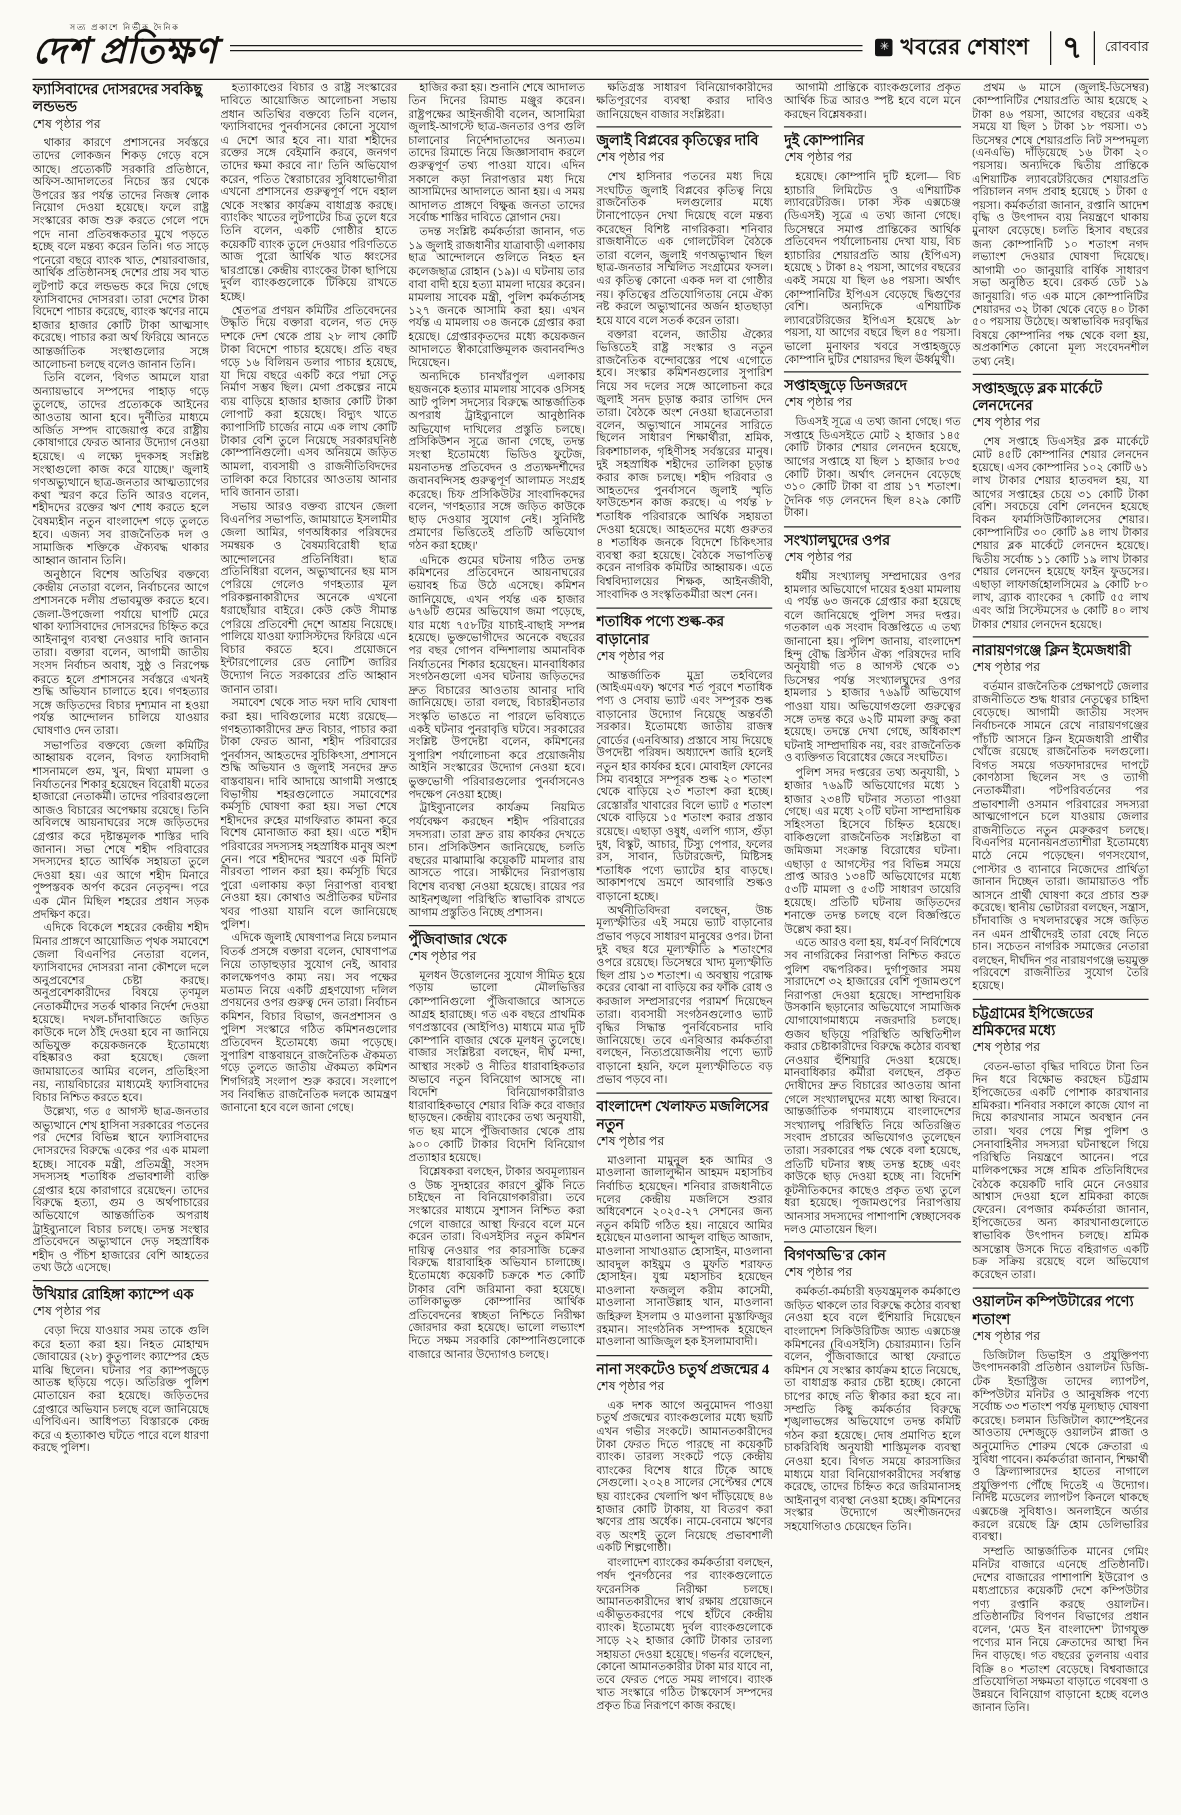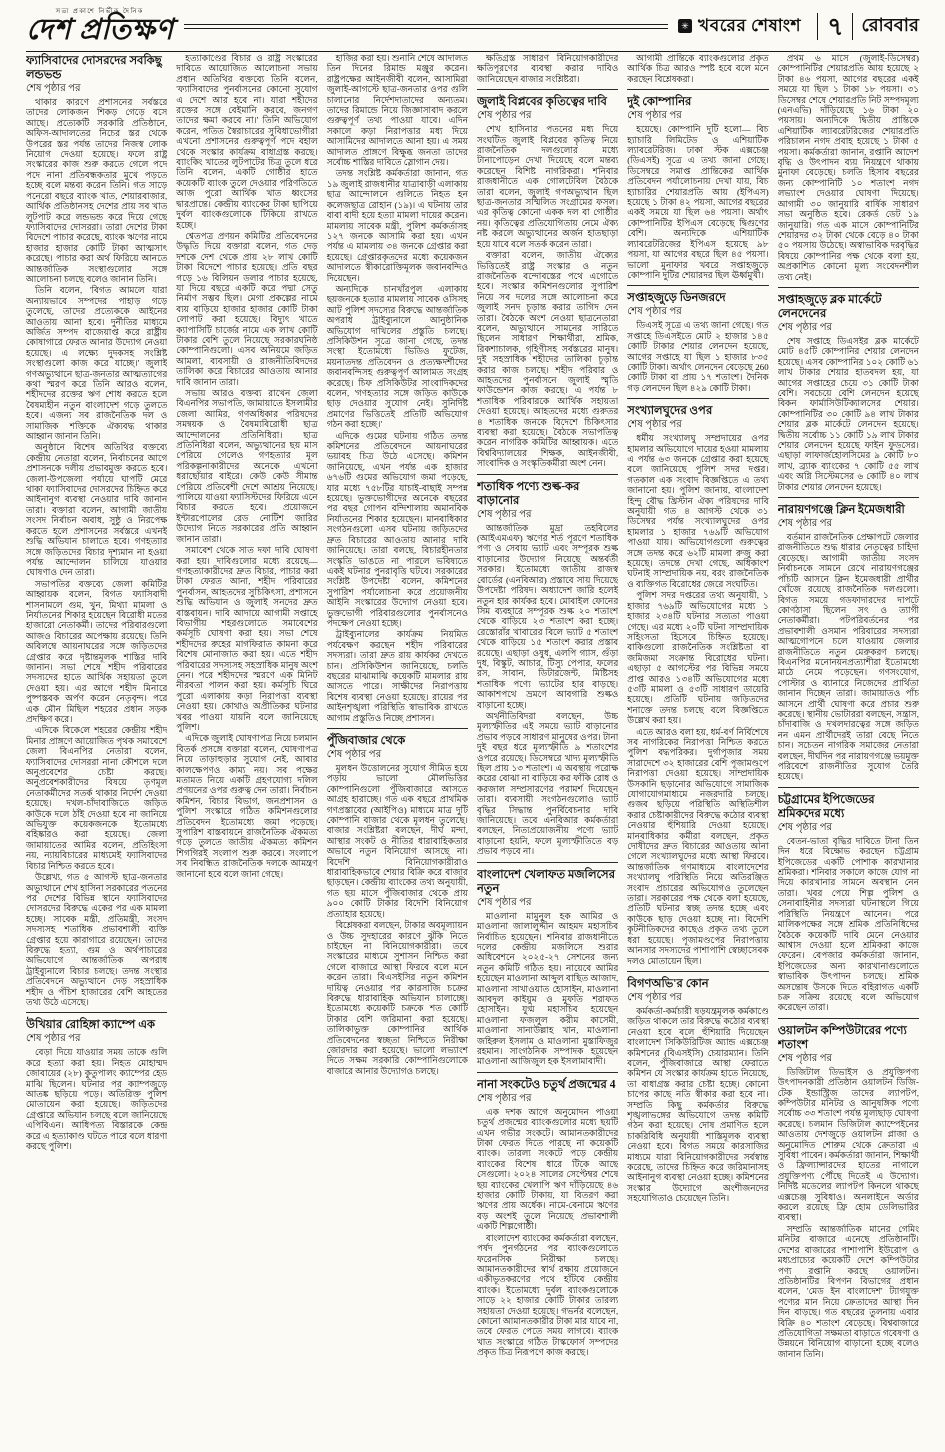--- a/index.html
+++ b/index.html
@@ -1,21 +1,21 @@
 <!DOCTYPE html>
 <html lang="bn"><head>
 <meta charset="utf-8">
 <style>
   html, body { margin: 0; padding: 0; }
   body {
     width: 945px; height: 1452px; overflow: hidden; box-sizing: border-box;
     background: #fbfaf5; color: #151310;
     font-family: "Liberation Serif", "DejaVu Serif", serif;
   }
-  .page { padding: 4px 26px 0 26px; box-sizing: border-box; }
+  .page { padding: 16px 26px 0 26px; box-sizing: border-box; }
 
   
   .masthead {
     display: flex; align-items: center;
     border-bottom: 1.6px solid #1a1a1a;
     padding-bottom: 3px; height: 44px;
   }
   .brand { display: flex; flex-direction: column; align-items: center; line-height: 1; }
   .tagline { font-size: 6.5px; letter-spacing: 1.5px; margin-bottom: 1px; white-space: nowrap; }
   .logo-text {
@@ -28,21 +28,21 @@
     font-size: 9px; line-height: 14px; text-align: center; border-radius: 2px;
     margin-right: 6px; flex: 0 0 auto;
     font-family: "DejaVu Sans", sans-serif;
   }
   .section-title { font-size: 17px; font-weight: bold; margin: 0 4px 0 0; white-space: nowrap; letter-spacing: 0.5px; }
   .pagebox {
     border-left: 1.4px solid #1a1a1a; border-right: 1.4px solid #1a1a1a;
     padding: 1px 9px; margin: 0 8px 0 12px; flex: 0 0 auto;
   }
   .pagenum { font-size: 25px; font-weight: bold; line-height: 1; }
-  .day { font-size: 18px; font-weight: bold; white-space: nowrap; }
+  .day { font-size: 11px; font-weight: normal; white-space: nowrap; }
 
   .dateline {
     text-align: right; font-size: 9.5px; letter-spacing: 0.3px;
     padding: 2px 0 3px 0;
   }
 
   
   .columns {
     display: flex; gap: 9px; height: 1378px; overflow: hidden; margin-top: 1px;
   }
@@ -130,21 +130,21 @@
         <p class="para">এক দশক আগে অনুমোদন পাওয়া চতুর্থ প্রজন্মের ব্যাংকগুলোর মধ্যে ছয়টি এখন গভীর সংকটে। আমানতকারীদের টাকা ফেরত দিতে পারছে না কয়েকটি ব্যাংক। তারল্য সংকটে পড়ে কেন্দ্রীয় ব্যাংকের বিশেষ ধারে টিকে আছে সেগুলো। ২০২৪ সালের সেপ্টেম্বর শেষে ছয় ব্যাংকের খেলাপি ঋণ দাঁড়িয়েছে ৪৬ হাজার কোটি টাকায়, যা বিতরণ করা ঋণের প্রায় অর্ধেক। নামে-বেনামে ঋণের বড় অংশই তুলে নিয়েছে প্রভাবশালী একটি শিল্পগোষ্ঠী।</p>
         <p class="para">বাংলাদেশ ব্যাংকের কর্মকর্তারা বলছেন, পর্ষদ পুনর্গঠনের পর ব্যাংকগুলোতে ফরেনসিক নিরীক্ষা চলছে। আমানতকারীদের স্বার্থ রক্ষায় প্রয়োজনে একীভূতকরণের পথে হাঁটবে কেন্দ্রীয় ব্যাংক। ইতোমধ্যে দুর্বল ব্যাংকগুলোকে সাড়ে ২২ হাজার কোটি টাকার তারল্য সহায়তা দেওয়া হয়েছে। গভর্নর বলেছেন, কোনো আমানতকারীর টাকা মার যাবে না, তবে ফেরত পেতে সময় লাগবে। ব্যাংক খাত সংস্কারে গঠিত টাস্কফোর্স সম্পদের প্রকৃত চিত্র নিরূপণে কাজ করছে।</p>
       </div>
       <div class="col">
         <p class="para">আগামী প্রান্তিকে ব্যাংকগুলোর প্রকৃত আর্থিক চিত্র আরও স্পষ্ট হবে বলে মনে করছেন বিশ্লেষকরা।</p>
         <div class="headline">দুই কোম্পানির</div>
         <div class="kicker">শেষ পৃষ্ঠার পর</div>
         <p class="para">হয়েছে। কোম্পানি দুটি হলো— বিচ হ্যাচারি লিমিটেড ও এশিয়াটিক ল্যাবরেটরিজ। ঢাকা স্টক এক্সচেঞ্জ (ডিএসই) সূত্রে এ তথ্য জানা গেছে। ডিসেম্বরে সমাপ্ত প্রান্তিকের আর্থিক প্রতিবেদন পর্যালোচনায় দেখা যায়, বিচ হ্যাচারির শেয়ারপ্রতি আয় (ইপিএস) হয়েছে ১ টাকা ৪২ পয়সা, আগের বছরের একই সময়ে যা ছিল ৬৪ পয়সা। অর্থাৎ কোম্পানিটির ইপিএস বেড়েছে দ্বিগুণের বেশি। অন্যদিকে এশিয়াটিক ল্যাবরেটরিজের ইপিএস হয়েছে ৯৮ পয়সা, যা আগের বছরে ছিল ৪৫ পয়সা। ভালো মুনাফার খবরে সপ্তাহজুড়ে কোম্পানি দুটির শেয়ারদর ছিল ঊর্ধ্বমুখী।</p>
         <div class="headline">সপ্তাহজুড়ে ডিনজরদে</div>
         <div class="kicker">শেষ পৃষ্ঠার পর</div>
-        <p class="para">ডিএসই সূত্রে এ তথ্য জানা গেছে। গত সপ্তাহে ডিএসইতে মোট ২ হাজার ১৪৫ কোটি টাকার শেয়ার লেনদেন হয়েছে, আগের সপ্তাহে যা ছিল ১ হাজার ৮৩৫ কোটি টাকা। অর্থাৎ লেনদেন বেড়েছে 260 কোটি টাকা বা প্রায় ১৭ শতাংশ। দৈনিক গড় লেনদেন ছিল ৪২৯ কোটি টাকা।</p>
+        <p class="para">ডিএসই সূত্রে এ তথ্য জানা গেছে। গত সপ্তাহে ডিএসইতে মোট ২ হাজার ১৪৫ কোটি টাকার শেয়ার লেনদেন হয়েছে, আগের সপ্তাহে যা ছিল ১ হাজার ৮৩৫ কোটি টাকা। অর্থাৎ লেনদেন বেড়েছে ৩১০ কোটি টাকা বা প্রায় ১৭ শতাংশ। দৈনিক গড় লেনদেন ছিল ৪২৯ কোটি টাকা।</p>
         <div class="headline">সংখ্যালঘুদের ওপর</div>
         <div class="kicker">শেষ পৃষ্ঠার পর</div>
         <p class="para">ধর্মীয় সংখ্যালঘু সম্প্রদায়ের ওপর হামলার অভিযোগে দায়ের হওয়া মামলায় এ পর্যন্ত ৬৩ জনকে গ্রেপ্তার করা হয়েছে বলে জানিয়েছে পুলিশ সদর দপ্তর। গতকাল এক সংবাদ বিজ্ঞপ্তিতে এ তথ্য জানানো হয়। পুলিশ জানায়, বাংলাদেশ হিন্দু বৌদ্ধ খ্রিস্টান ঐক্য পরিষদের দাবি অনুযায়ী গত ৪ আগস্ট থেকে ৩১ ডিসেম্বর পর্যন্ত সংখ্যালঘুদের ওপর হামলার ১ হাজার ৭৬৯টি অভিযোগ পাওয়া যায়। অভিযোগগুলো গুরুত্বের সঙ্গে তদন্ত করে ৬২টি মামলা রুজু করা হয়েছে। তদন্তে দেখা গেছে, অধিকাংশ ঘটনাই সাম্প্রদায়িক নয়, বরং রাজনৈতিক ও ব্যক্তিগত বিরোধের জেরে সংঘটিত।</p>
         <p class="para">পুলিশ সদর দপ্তরের তথ্য অনুযায়ী, ১ হাজার ৭৬৯টি অভিযোগের মধ্যে ১ হাজার ২৩৪টি ঘটনার সত্যতা পাওয়া গেছে। এর মধ্যে ২০টি ঘটনা সাম্প্রদায়িক সহিংসতা হিসেবে চিহ্নিত হয়েছে। বাকিগুলো রাজনৈতিক সংশ্লিষ্টতা বা জমিজমা সংক্রান্ত বিরোধের ঘটনা। এছাড়া ৫ আগস্টের পর বিভিন্ন সময়ে প্রাপ্ত আরও ১৩৪টি অভিযোগের মধ্যে ৫৩টি মামলা ও ৫৩টি সাধারণ ডায়েরি হয়েছে। প্রতিটি ঘটনায় জড়িতদের শনাক্তে তদন্ত চলছে বলে বিজ্ঞপ্তিতে উল্লেখ করা হয়।</p>
         <p class="para">এতে আরও বলা হয়, ধর্ম-বর্ণ নির্বিশেষে সব নাগরিকের নিরাপত্তা নিশ্চিত করতে পুলিশ বদ্ধপরিকর। দুর্গাপূজার সময় সারাদেশে ৩২ হাজারের বেশি পূজামণ্ডপে নিরাপত্তা দেওয়া হয়েছে। সাম্প্রদায়িক উসকানি ছড়ানোর অভিযোগে সামাজিক যোগাযোগমাধ্যমে নজরদারি চলছে। গুজব ছড়িয়ে পরিস্থিতি অস্থিতিশীল করার চেষ্টাকারীদের বিরুদ্ধে কঠোর ব্যবস্থা নেওয়ার হুঁশিয়ারি দেওয়া হয়েছে। মানবাধিকার কর্মীরা বলছেন, প্রকৃত দোষীদের দ্রুত বিচারের আওতায় আনা গেলে সংখ্যালঘুদের মধ্যে আস্থা ফিরবে। আন্তর্জাতিক গণমাধ্যমে বাংলাদেশের সংখ্যালঘু পরিস্থিতি নিয়ে অতিরঞ্জিত সংবাদ প্রচারের অভিযোগও তুলেছেন তারা। সরকারের পক্ষ থেকে বলা হয়েছে, প্রতিটি ঘটনার স্বচ্ছ তদন্ত হচ্ছে এবং কাউকে ছাড় দেওয়া হচ্ছে না। বিদেশি কূটনীতিকদের কাছেও প্রকৃত তথ্য তুলে ধরা হয়েছে। পূজামণ্ডপের নিরাপত্তায় আনসার সদস্যদের পাশাপাশি স্বেচ্ছাসেবক দলও মোতায়েন ছিল।</p>
         <div class="headline">বিগণঅভি'র কোন</div>
         <div class="kicker">শেষ পৃষ্ঠার পর</div>
         <p class="para">কর্মকর্তা-কর্মচারী ষড়যন্ত্রমূলক কর্মকাণ্ডে জড়িত থাকলে তার বিরুদ্ধে কঠোর ব্যবস্থা নেওয়া হবে বলে হুঁশিয়ারি দিয়েছেন বাংলাদেশ সিকিউরিটিজ অ্যান্ড এক্সচেঞ্জ কমিশনের (বিএসইসি) চেয়ারম্যান। তিনি বলেন, পুঁজিবাজারে আস্থা ফেরাতে কমিশন যে সংস্কার কার্যক্রম হাতে নিয়েছে, তা বাধাগ্রস্ত করার চেষ্টা হচ্ছে। কোনো চাপের কাছে নতি স্বীকার করা হবে না। সম্প্রতি কিছু কর্মকর্তার বিরুদ্ধে শৃঙ্খলাভঙ্গের অভিযোগে তদন্ত কমিটি গঠন করা হয়েছে। দোষ প্রমাণিত হলে চাকরিবিধি অনুযায়ী শাস্তিমূলক ব্যবস্থা নেওয়া হবে। বিগত সময়ে কারসাজির মাধ্যমে যারা বিনিয়োগকারীদের সর্বস্বান্ত করেছে, তাদের চিহ্নিত করে জরিমানাসহ আইনানুগ ব্যবস্থা নেওয়া হচ্ছে। কমিশনের সংস্কার উদ্যোগে অংশীজনদের সহযোগিতাও চেয়েছেন তিনি।</p>
       </div>
       <div class="col">

